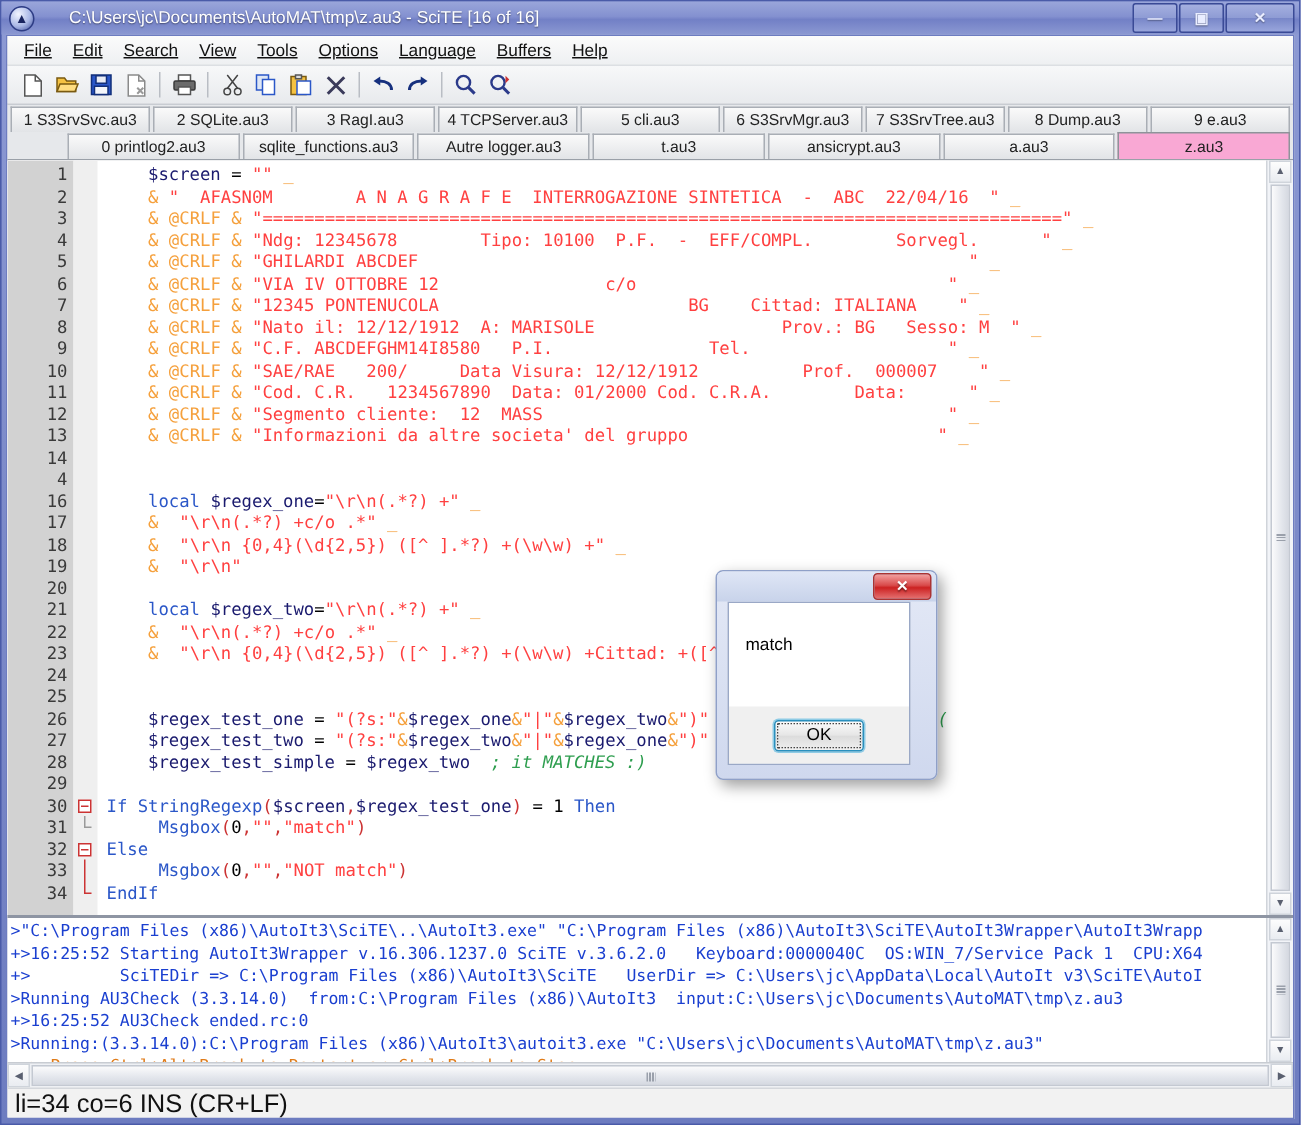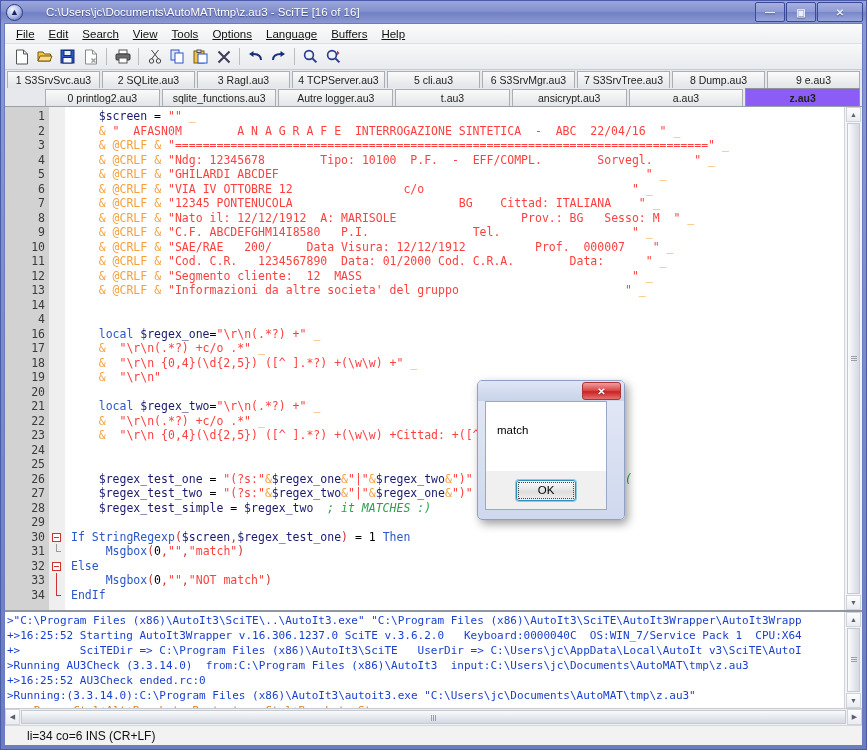--- a/index.html
+++ b/index.html
@@ -68,22 +68,22 @@
   }
   .tabrow.second{border-bottom:1px solid #9aa0a8;padding-left:39px;}
   .tab{
     flex:1 1 0;margin:1px 1px 0 1px;
     display:flex;align-items:center;justify-content:center;
     font-size:10.5px;color:#222;white-space:nowrap;overflow:hidden;
     background:linear-gradient(180deg,#fafafa 0%,#e2e4e7 100%);
     border:1px solid #a9aeb5;border-bottom:none;text-align:right;
   }
   .tab.active{
-    background:#8b5cf6;border-color:#8e939a;
-    margin-top:0;font-weight:bold;
+    background:#f9a8d4;border-color:#8e939a;
+    margin-top:0;font-weight:normal;
   }
   
   .editor-wrap{flex:1 1 auto;display:flex;min-height:0;background:#fff;position:relative;}
   .editor{
     flex:1 1 auto;display:flex;overflow:hidden;min-width:0;
     background:#ffffff;
   }
   .gutter{
     flex:0 0 44px;background:#d2d2d2;color:#3a3a3a;
     font-family:"DejaVu Sans Mono",monospace;font-size:11.5px;
@@ -166,21 +166,21 @@
     background:linear-gradient(180deg,#fbfbfc,#e3e6ec 60%,#d5d9e1);
     border:1px solid #c4c9d2;box-sizing:border-box;position:relative;
   }
   .hs-thumb:after{
     content:"";position:absolute;top:4px;left:50%;margin-left:-3px;width:6px;height:6px;
     background:repeating-linear-gradient(90deg,#9aa0ab 0 1px,transparent 1px 2px);
   }
   .statusbar{
     height:19px;flex:0 0 19px;display:flex;align-items:center;
     background:#f2f2f2;border-top:1px solid #d4d7dc;
-    font-size:12px;color:#111;padding-left:22px;
+    font-size:17px;color:#111;padding-left:5px;
   }
   
   .msgbox{
     position:absolute;left:472px;top:273px;width:148px;height:140px;
     box-sizing:border-box;
     background:linear-gradient(180deg,#e4e9f6 0%,#cfd8ee 100%);
     border:1px solid #8fa0c8;border-radius:5px;
     box-shadow:3px 4px 10px rgba(0,0,0,.38);
     display:flex;flex-direction:column;
   }

